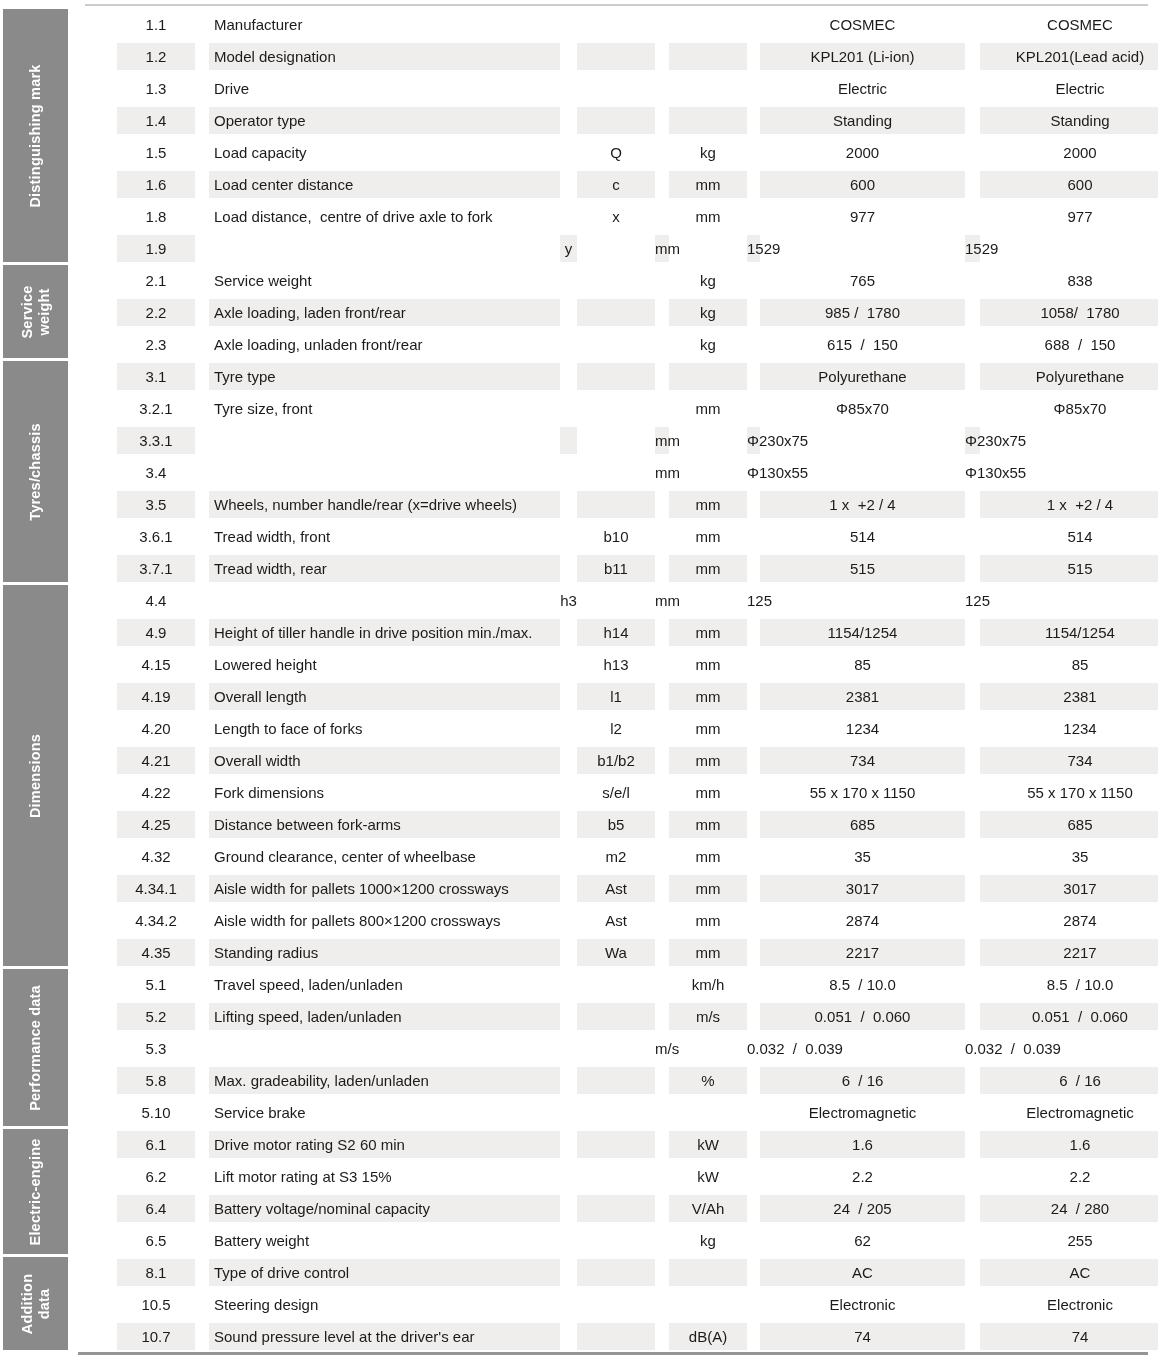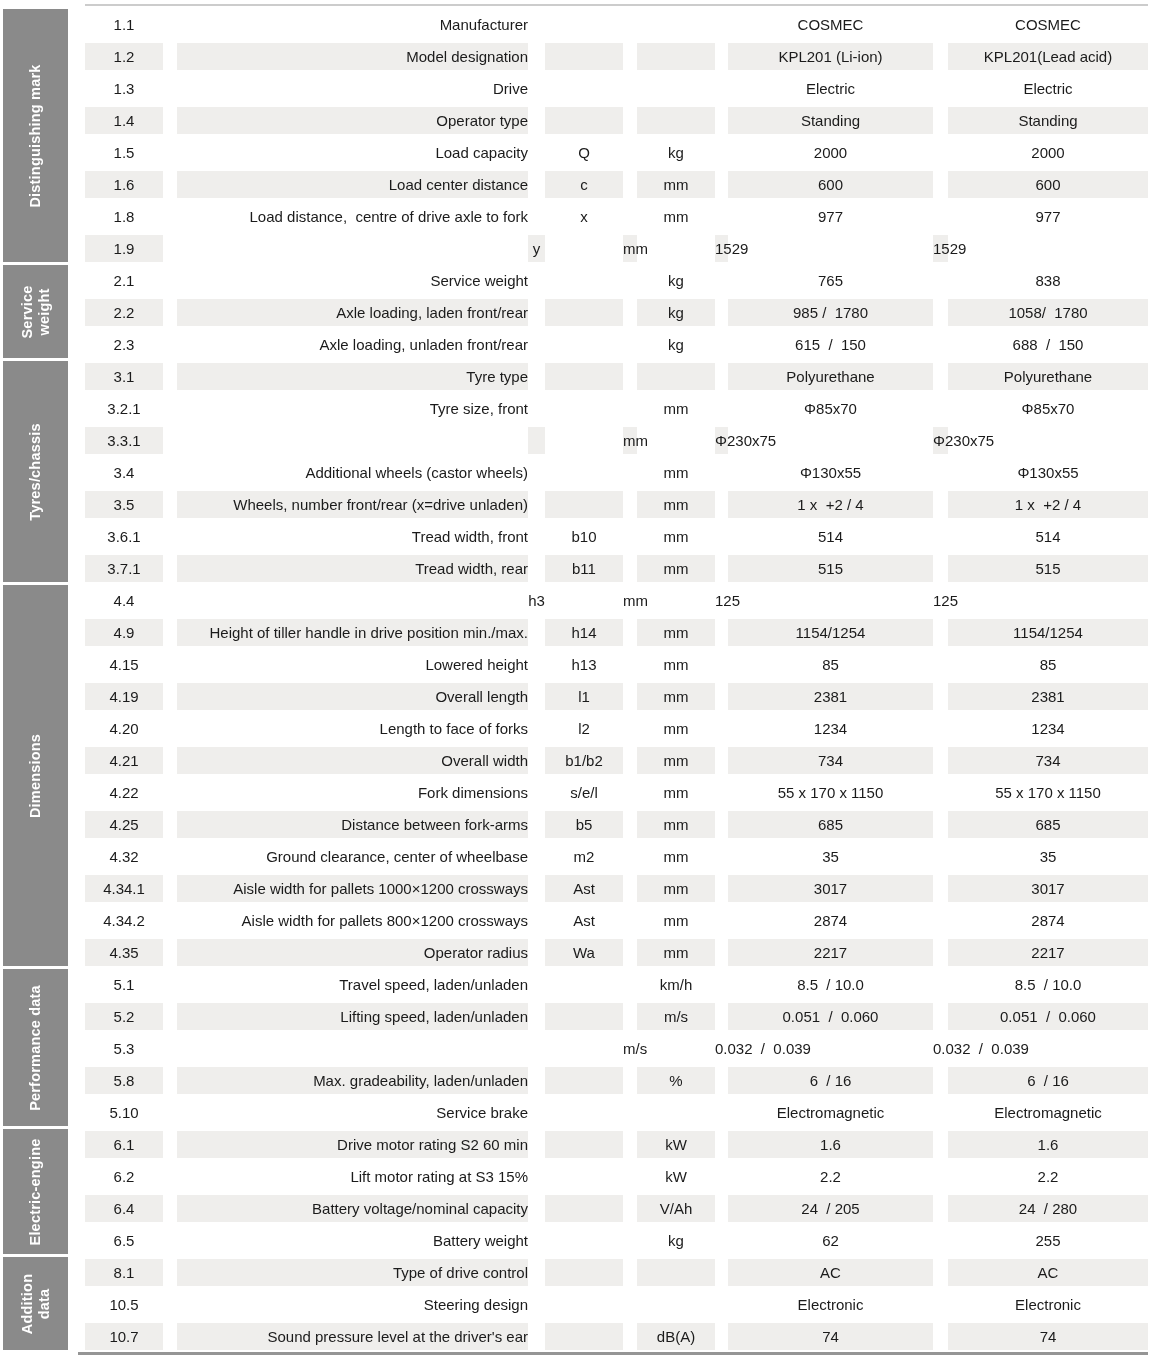--- a/index.html
+++ b/index.html
@@ -13,24 +13,24 @@
   .side-label{
     position:absolute;left:50%;top:50%;
     transform:translate(-50%,-50%) rotate(-90deg);
     color:#ffffff;font-weight:bold;font-size:14.5px;line-height:1.18;
     text-align:center;white-space:pre-line;letter-spacing:.2px;
   }
   #rows{position:absolute;left:0;top:8px;width:1148px}
   .row{
     display:grid;
     grid-template-columns:85px 78px 14px 351px 17px 78px 14px 78px 13px 205px 15px 200px;
-    height:32px;align-items:center;
+    height:32px;align-items:center;padding-left:32px;
   }
   .cell{height:27px;line-height:27px;font-size:15px;text-align:center;white-space:pre}
-  .c-desc{text-align:right;padding-left:5px}
+  .c-desc{text-align:left;padding-left:5px}
   .row.striped .cell{background:var(--stripe,#efeeec)}
   .spacer{height:27px}
 </style>
 </head>
 <body>
 
 <div class="sheet" style="--side: #8a8a8a; --stripe: #efeeec;">
   <div class="top-border"></div>
   <div id="sidebar">
       <div class="side-block" style="top: 9px; height: 253px;">
@@ -249,35 +249,34 @@
         <div class="cell c-unit">mm</div>
         <div class="spacer"></div>
         <div class="cell c-v1">Φ230x75</div>
         <div class="spacer"></div>
         <div class="cell c-v2">Φ230x75</div>
       </div>
       <div class="row">
         <div class="spacer"></div>
         <div class="cell c-no">3.4</div>
         <div class="spacer"></div>
-        <div class="cell c-desc">Additional wheels (castor wheels)</div>
         <div class="spacer"></div>
         <div class="cell c-sym"></div>
         <div class="spacer"></div>
         <div class="cell c-unit">mm</div>
         <div class="spacer"></div>
         <div class="cell c-v1">Φ130x55</div>
         <div class="spacer"></div>
         <div class="cell c-v2">Φ130x55</div>
       </div>
       <div class="row striped">
         <div class="spacer"></div>
         <div class="cell c-no">3.5</div>
         <div class="spacer"></div>
-        <div class="cell c-desc">Wheels, number front/rear (x=drive unladen)</div>
+        <div class="cell c-desc">Wheels, number handle/rear (x=drive wheels)</div>
         <div class="spacer"></div>
         <div class="cell c-sym"></div>
         <div class="spacer"></div>
         <div class="cell c-unit">mm</div>
         <div class="spacer"></div>
         <div class="cell c-v1">1 x  +2 / 4</div>
         <div class="spacer"></div>
         <div class="cell c-v2">1 x  +2 / 4</div>
       </div>
       <div class="row">
@@ -458,21 +457,21 @@
         <div class="cell c-unit">mm</div>
         <div class="spacer"></div>
         <div class="cell c-v1">2874</div>
         <div class="spacer"></div>
         <div class="cell c-v2">2874</div>
       </div>
       <div class="row striped">
         <div class="spacer"></div>
         <div class="cell c-no">4.35</div>
         <div class="spacer"></div>
-        <div class="cell c-desc">Operator radius</div>
+        <div class="cell c-desc">Standing radius</div>
         <div class="spacer"></div>
         <div class="cell c-sym">Wa</div>
         <div class="spacer"></div>
         <div class="cell c-unit">mm</div>
         <div class="spacer"></div>
         <div class="cell c-v1">2217</div>
         <div class="spacer"></div>
         <div class="cell c-v2">2217</div>
       </div>
       <div class="row">

